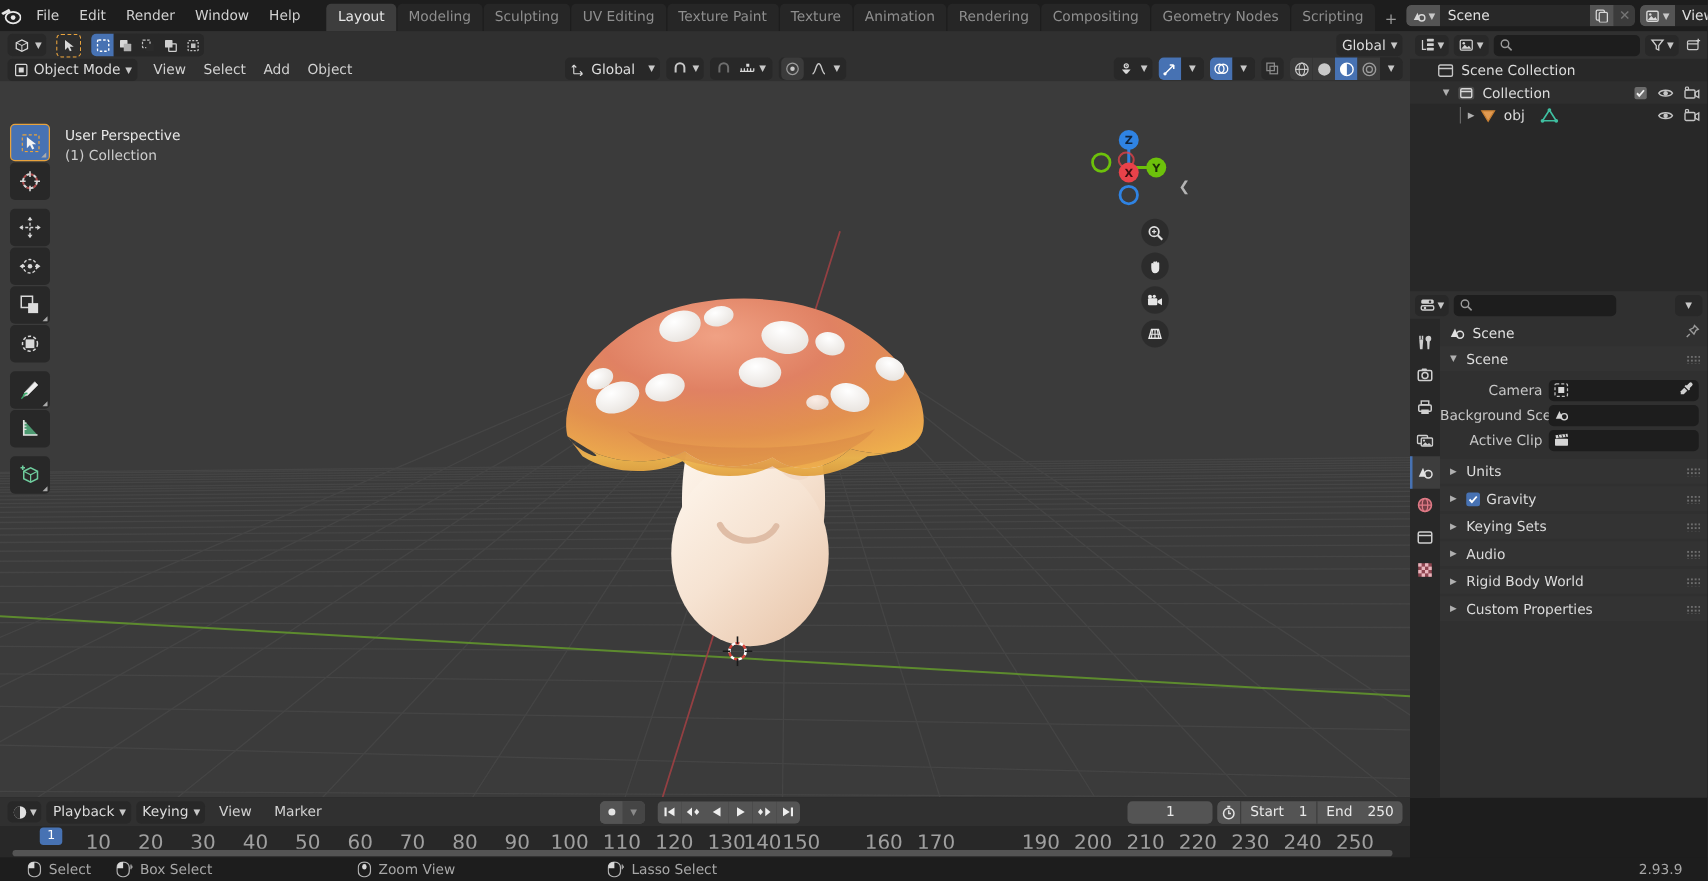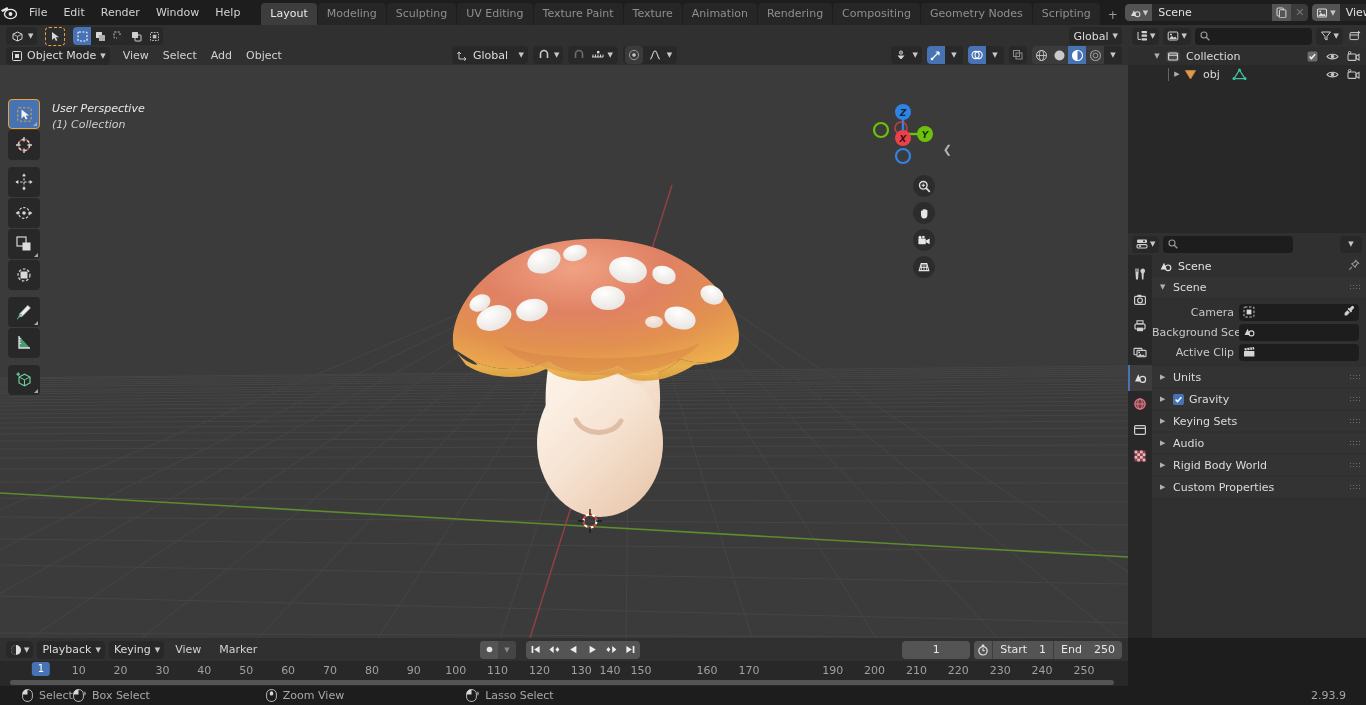--- a/index.html
+++ b/index.html
@@ -91,21 +91,21 @@
     padding: 2px 7px; font-size: 11px; color: #d2d2d2; border-radius: 3px; line-height: 14px;
   }
   .dropdown-btn {
     display: flex; align-items: center; height: 18px; background: #282828;
     border-radius: 4px; padding: 0 4px 0 5px; gap: 4px; font-size: 11px; color: #dcdcdc;
   }
 
   
   #vp-canvas {
     position: absolute; left: 0; top: 40px; width: 1184px; height: 573px;
-    background: #3b3b3b; overflow: hidden; font-style: italic;
+    background: #3b3b3b; overflow: hidden;
   }
   #grid-svg { position: absolute; left: 0; top: 0; }
 
   
   #mushroom { position: absolute; left: 432px; top: 160px; width: 330px; height: 312px; }
 
   
   #cursor3d { position: absolute; left: 578px; top: 444px; width: 24px; height: 24px; }
 
   
@@ -248,21 +248,21 @@
   .se-grp { display: flex; align-items: center; height: 18px; background: #545454; border-radius: 4px; }
   .se-cell {
     height: 18px; display: flex; align-items: center; padding: 0 7px; font-size: 11px; color: #e8e8e8; gap: 12px;
   }
   .se-sep { width: 1px; height: 18px; background: #3d3d3d; }
   #tl-ruler {
     position: absolute; left: 0; top: 23px; width: 1128px; height: 18px;
     background: #282828;
   }
   .tick-lbl {
-    position: absolute; top: 3px; font-size: 11px; color: #a0a0a0; transform: translateX(-50%);
+    position: absolute; top: 3px; font-size: 16px; color: #a0a0a0; transform: translateX(-50%);
   }
   #playhead {
     position: absolute; top: 1px; left: 41px; transform: translateX(-50%);
     background: #4772b3; color: #fff; font-size: 10px; border-radius: 3px;
     padding: 1px 6px; line-height: 12px;
   }
   #tl-scroll {
     position: absolute; left: 0; top: 41px; width: 1128px; height: 7px; background: #282828;
   }
   #tl-scroll-bar {
@@ -818,20 +818,27 @@
         </div>
         <div style="width:15px;display:flex;justify-content:center;">
           <svg width="12" height="12" viewBox="0 0 12 12">
             <rect x="1" y="2.6" width="8.4" height="7" rx="1" fill="none" stroke="#c8c8c8" stroke-width="1"></rect>
             <path d="M1 5 L9.4 5" stroke="#c8c8c8" stroke-width="1"></path>
             <path d="M9.6 1 L9.6 4 M8.1 2.5 L11.1 2.5" stroke="#c8c8c8" stroke-width="1.1"></path>
           </svg>
         </div>
       </div>
 
+      <div class="outl-row" style="padding-left:22px;">
+        <svg width="13" height="13" viewBox="0 0 13 13" style="margin-right:6px;">
+          <rect x="1" y="2" width="11" height="9" rx="1.2" fill="none" stroke="#c6c6c6" stroke-width="1.1"></rect>
+          <path d="M1 4.8 L12 4.8" stroke="#c6c6c6" stroke-width="1.1"></path>
+        </svg>
+        <span>Scene Collection</span>
+      </div>
 
       <div class="outl-row alt" style="padding-left:26px;">
         <span class="disc-tri" style="position:absolute;left:24px;">▼</span>
         <svg width="14" height="13" viewBox="0 0 14 13" style="margin-left:12px;margin-right:6px;">
           <rect x="0.6" y="1.4" width="12.8" height="10.2" rx="2" fill="#4a4a4a"></rect>
           <rect x="2.6" y="3" width="8.8" height="7" rx="1" fill="none" stroke="#d8d8d8" stroke-width="1.1"></rect>
           <path d="M2.6 5.2 L11.4 5.2" stroke="#d8d8d8" stroke-width="1.1"></path>
         </svg>
         <span>Collection</span>
         <span class="outl-right">
@@ -1209,21 +1216,21 @@
   </div>
 
   <div id="statusbar">
     <div class="status-item" style="margin-left:14px;">
       <svg width="11" height="13" viewBox="0 0 11 13">
         <rect x="0.6" y="0.6" width="9.8" height="11.8" rx="4.4" fill="none" stroke="#b4b4b4" stroke-width="1"></rect>
         <path d="M0.6 5.6 L5.5 5.6 L5.5 0.6 A4.4 4.4 0 0 0 0.6 5 Z" fill="#d8d8d8"></path>
       </svg>
       <span>Select</span>
     </div>
-    <div class="status-item" style="">
+    <div class="status-item" style="margin-left:20px;">
       <svg width="13" height="13" viewBox="0 0 13 13">
         <rect x="0.6" y="0.6" width="9.8" height="11.8" rx="4.4" fill="none" stroke="#b4b4b4" stroke-width="1"></rect>
         <path d="M0.6 5.6 L5.5 5.6 L5.5 0.6 A4.4 4.4 0 0 0 0.6 5 Z" fill="#d8d8d8"></path>
         <path d="M11.8 2.6 L11.8 6.4 M12.8 3.6 L12.8 5.4" stroke="#b4b4b4" stroke-width="0.9"></path>
       </svg>
       <span>Box Select</span>
     </div>
     <div class="status-item" style="margin-left:116px;">
       <svg width="11" height="13" viewBox="0 0 11 13">
         <rect x="0.6" y="0.6" width="9.8" height="11.8" rx="4.4" fill="none" stroke="#b4b4b4" stroke-width="1"></rect>

